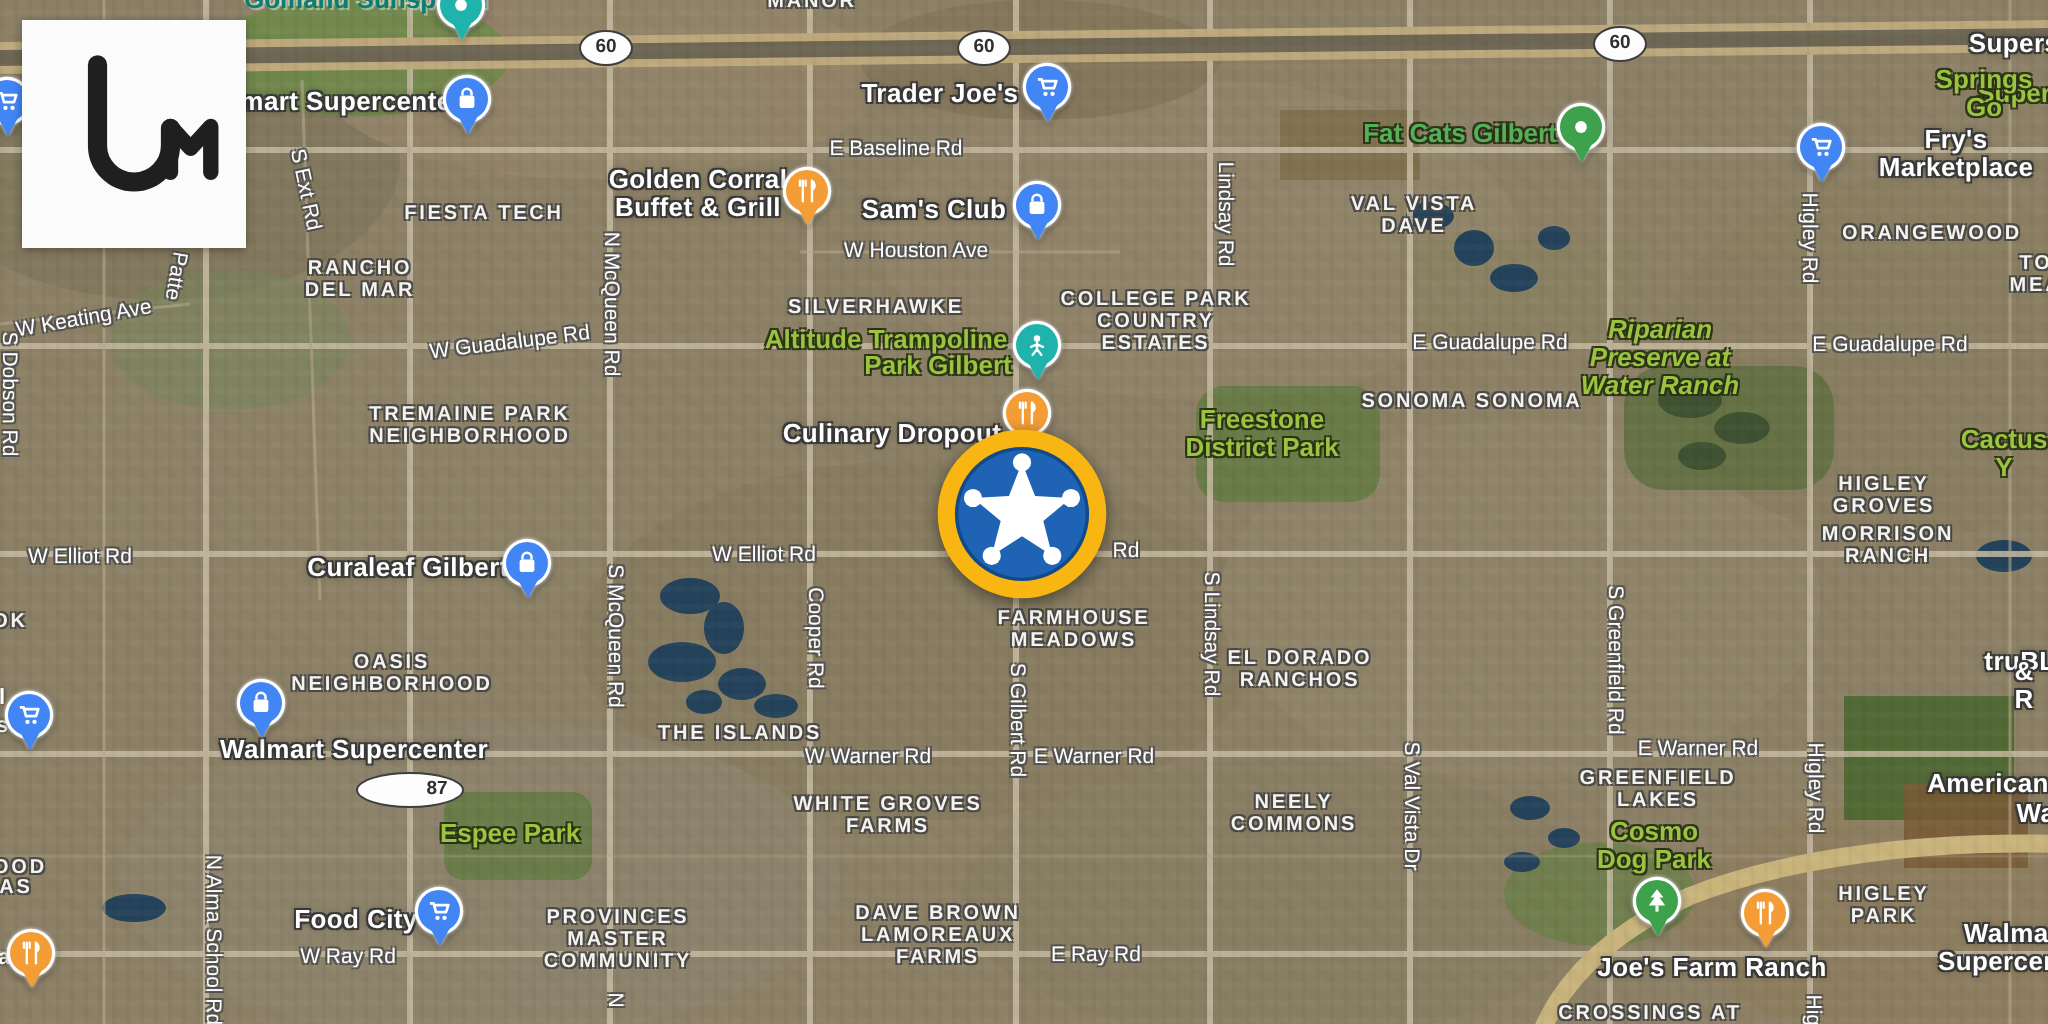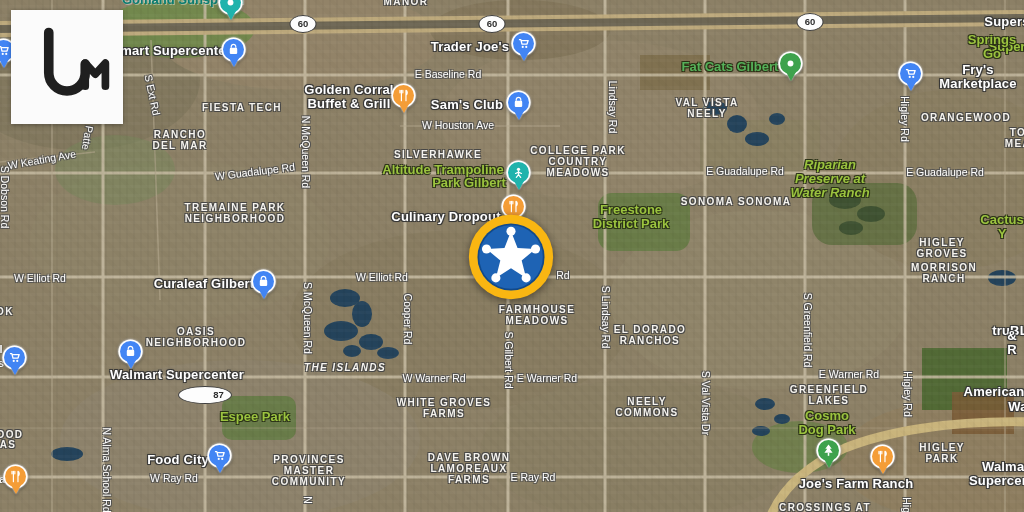--- a/index.html
+++ b/index.html
@@ -135,37 +135,37 @@
       <div class="lbl park" style="left: 1007px; top: 47px;">Super</div>
       <div class="lbl park" style="left: 992px; top: 47px;">Springs Go</div>
       <div class="lbl venue-green" style="left: 730px; top: 67px;">Fat Cats Gilbert</div>
       <div class="lbl road" style="left: 448px; top: 75px;">E Baseline Rd</div>
       <div class="lbl poi" style="left: 978px; top: 77px;">Fry's Marketplace</div>
       <div class="lbl poi" style="left: 349px; top: 97px;">Golden Corral
 Buffet &amp; Grill</div>
       <div class="lbl poi" style="left: 467px; top: 105px;">Sam's Club</div>
       <div class="lbl area" style="left: 232px; top: 107px; padding-left: 20px;">FIESTA TECH</div>
       <div class="lbl area" style="left: 707px; top: 108px;">VAL VISTA
-NEELY</div>
+DAVE</div>
       <div class="lbl vroad" style="left: 612px; top: 107px; transform: translate(-50%, -50%) rotate(90deg);">Lindsay Rd</div>
       <div class="lbl vroad" style="left: 152px; top: 95px; transform: translate(-50%, -50%) rotate(78deg);">S Ext Rd</div>
       <div class="lbl area" style="left: 966px; top: 117px;">ORANGEWOOD</div>
       <div class="lbl vroad" style="left: 904px; top: 119px; transform: translate(-50%, -50%) rotate(90deg);">Higley Rd</div>
       <div class="lbl road" style="left: 458px; top: 126px;">W Houston Ave</div>
       <div class="lbl area" style="left: 1018px; top: 132px;">TO</div>
       <div class="lbl vroad" style="left: 88px; top: 133px; transform: translate(-50%, -50%) rotate(100deg);">S Patte</div>
       <div class="lbl area" style="left: 180px; top: 140px;">RANCHO
 DEL MAR</div>
       <div class="lbl area" style="left: 1018px; top: 143px;">MEA</div>
       <div class="lbl vroad" style="left: 305px; top: 152px; transform: translate(-50%, -50%) rotate(90deg);">N McQueen Rd</div>
       <div class="lbl area" style="left: 438px; top: 154px;">SILVERHAWKE</div>
       <div class="lbl road" style="left: 42px; top: 160px; transform: translate(-50%, -50%) rotate(-10deg);">W Keating Ave</div>
       <div class="lbl area" style="left: 578px; top: 161px;">COLLEGE PARK
 COUNTRY
-MEADOWS</div>
+ESTATES</div>
       <div class="lbl park" style="left: 443px; top: 170px;">Altitude Trampoline</div>
       <div class="lbl road" style="left: 255px; top: 172px; transform: translate(-50%, -50%) rotate(-7deg);">W Guadalupe Rd</div>
       <div class="lbl road" style="left: 745px; top: 172px;">E Guadalupe Rd</div>
       <div class="lbl road" style="left: 945px; top: 173px;">E Guadalupe Rd</div>
       <div class="lbl park-italic" style="left: 830px; top: 179px;">Riparian
 Preserve at
 Water Ranch</div>
       <div class="lbl park" style="left: 469px; top: 183px;">Park Gilbert</div>
       <div class="lbl vroad" style="left: 4px; top: 197px; transform: translate(-50%, -50%) rotate(90deg);">S Dobson Rd</div>
       <div class="lbl area" style="left: 736px; top: 201px;">SONOMA SONOMA</div>
@@ -191,21 +191,21 @@
       <div class="lbl vroad" style="left: 807px; top: 330px; transform: translate(-50%, -50%) rotate(90deg);">S Greenfield Rd</div>
       <div class="lbl poi" style="left: 1010px; top: 331px;">truBL</div>
       <div class="lbl area" style="left: 650px; top: 335px;">EL DORADO
 RANCHOS</div>
       <div class="lbl area" style="left: 196px; top: 337px;">OASIS
 NEIGHBORHOOD</div>
       <div class="lbl poi" style="left: 1012px; top: 343px;">&amp; R</div>
       <div class="lbl frag" style="left: 1px; top: 350px;">l</div>
       <div class="lbl vroad" style="left: 508px; top: 360px; transform: translate(-50%, -50%) rotate(90deg);">S Gilbert Rd</div>
       <div class="lbl frag" style="left: 1px; top: 364px;">s</div>
-      <div class="lbl area" style="left: 345px; top: 367px; font-style: italic;">THE ISLANDS</div>
+      <div class="lbl area" style="left: 370px; top: 367px;">THE ISLANDS</div>
       <div class="lbl poi" style="left: 177px; top: 375px;">Walmart Supercenter</div>
       <div class="lbl road" style="left: 849px; top: 375px;">E Warner Rd</div>
       <div class="lbl road" style="left: 434px; top: 379px;">W Warner Rd</div>
       <div class="lbl road" style="left: 547px; top: 379px;">E Warner Rd</div>
       <div class="lbl area" style="left: 829px; top: 395px;">GREENFIELD
 LAKES</div>
       <div class="lbl poi" style="left: 994px; top: 392px;">American</div>
       <div class="lbl vroad" style="left: 907px; top: 394px; transform: translate(-50%, -50%) rotate(90deg);">Higley Rd</div>
       <div class="lbl vroad" style="left: 705px; top: 403px; transform: translate(-50%, -50%) rotate(90deg);">S Val Vista Dr</div>
       <div class="lbl area" style="left: 444px; top: 408px;">WHITE GROVES
@@ -221,21 +221,21 @@
       <div class="lbl area" style="left: 942px; top: 453px;">HIGLEY PARK</div>
       <div class="lbl poi" style="left: 178px; top: 460px;">Food City</div>
       <div class="lbl area" style="left: 309px; top: 470px;">PROVINCES
 MASTER
 COMMUNITY</div>
       <div class="lbl area" style="left: 469px; top: 468px;">DAVE BROWN
 LAMOREAUX
 FARMS</div>
       <div class="lbl vroad" style="left: 106px; top: 470px; transform: translate(-50%, -50%) rotate(90deg);">N Alma School Rd</div>
       <div class="lbl poi" style="left: 1008px; top: 474px;">Walmart Supercenter</div>
-      <div class="lbl road" style="left: 533px; top: 478px;">E Ray Rd</div>
+      <div class="lbl road" style="left: 548px; top: 478px;">E Ray Rd</div>
       <div class="lbl road" style="left: 174px; top: 479px;">W Ray Rd</div>
       <div class="lbl frag" style="left: 2px; top: 480px;">a</div>
       <div class="lbl poi" style="left: 856px; top: 484px;">Joe's Farm Ranch</div>
       <div class="lbl vroad" style="left: 307px; top: 500px; transform: translate(-50%, -50%) rotate(90deg);">N</div>
       <div class="lbl vroad" style="left: 906px; top: 520px; transform: translate(-50%, -50%) rotate(90deg);">Higley Rd</div>
       <div class="lbl area" style="left: 825px; top: 507px;">CROSSINGS AT</div>
     </div>
   <div id="shields-layer">
       <div class="shield" style="left: 303px; top: 24px;">60</div>
       <div class="shield" style="left: 492px; top: 24px;">60</div>

